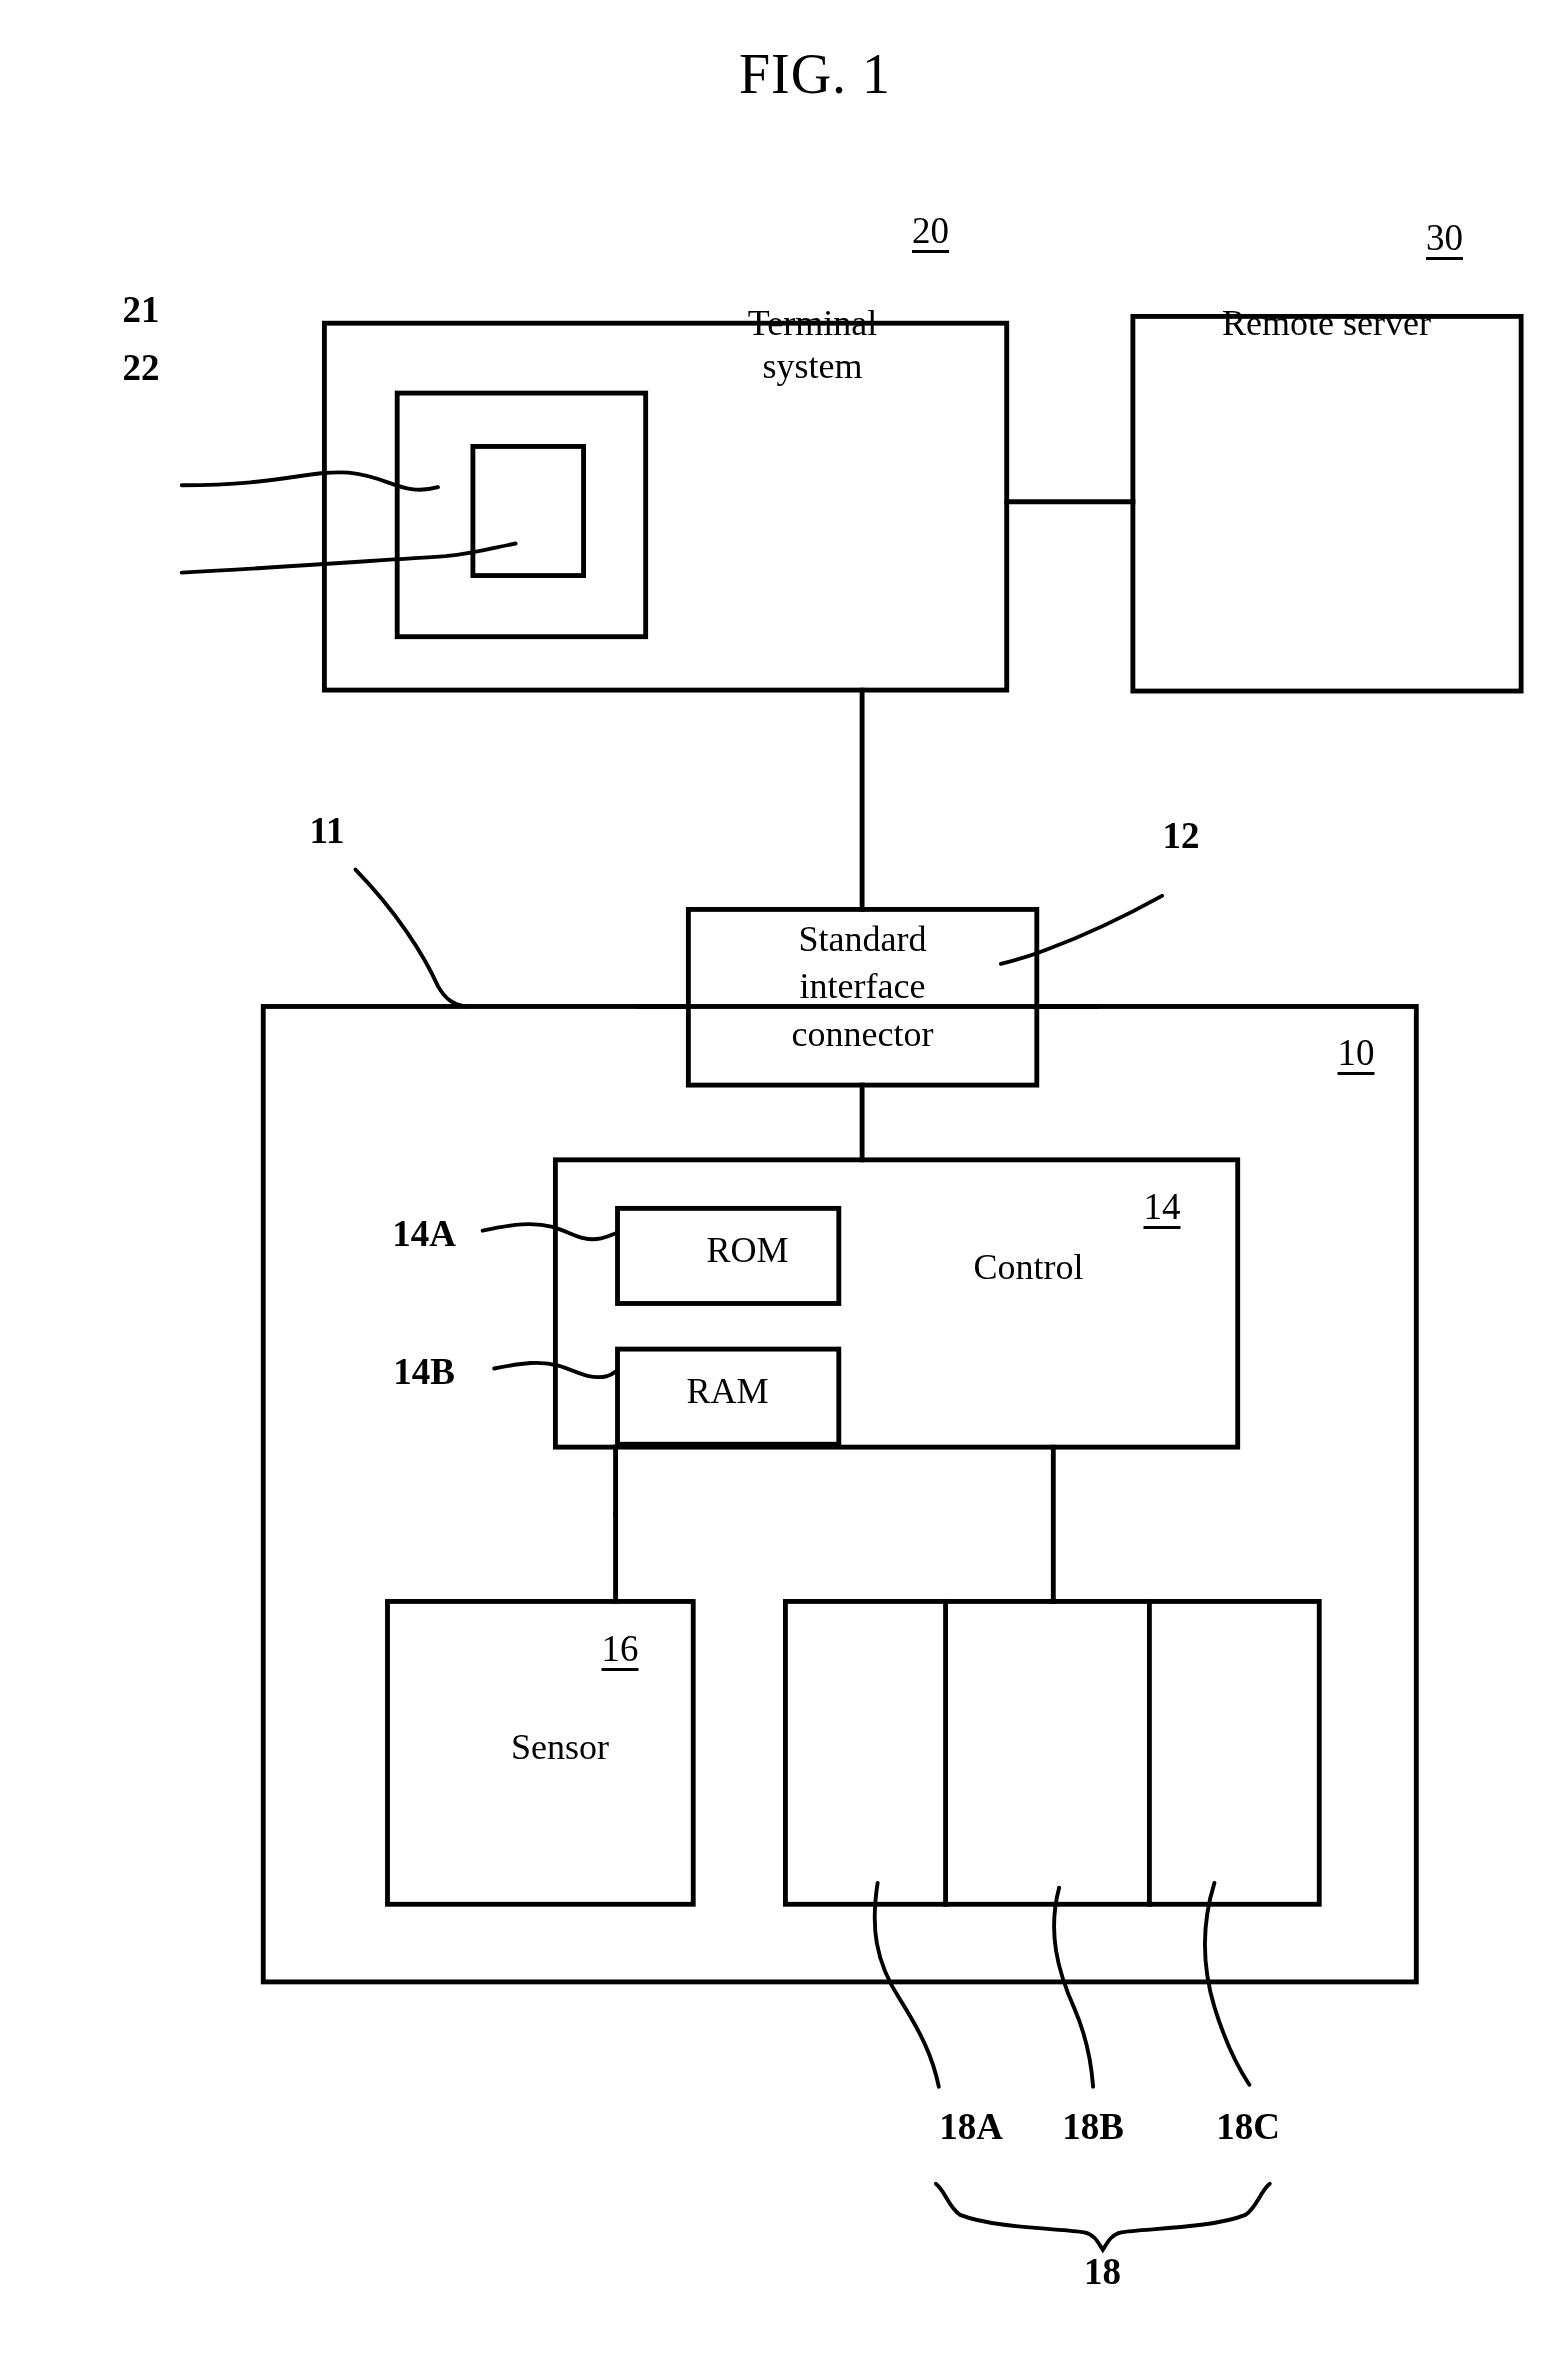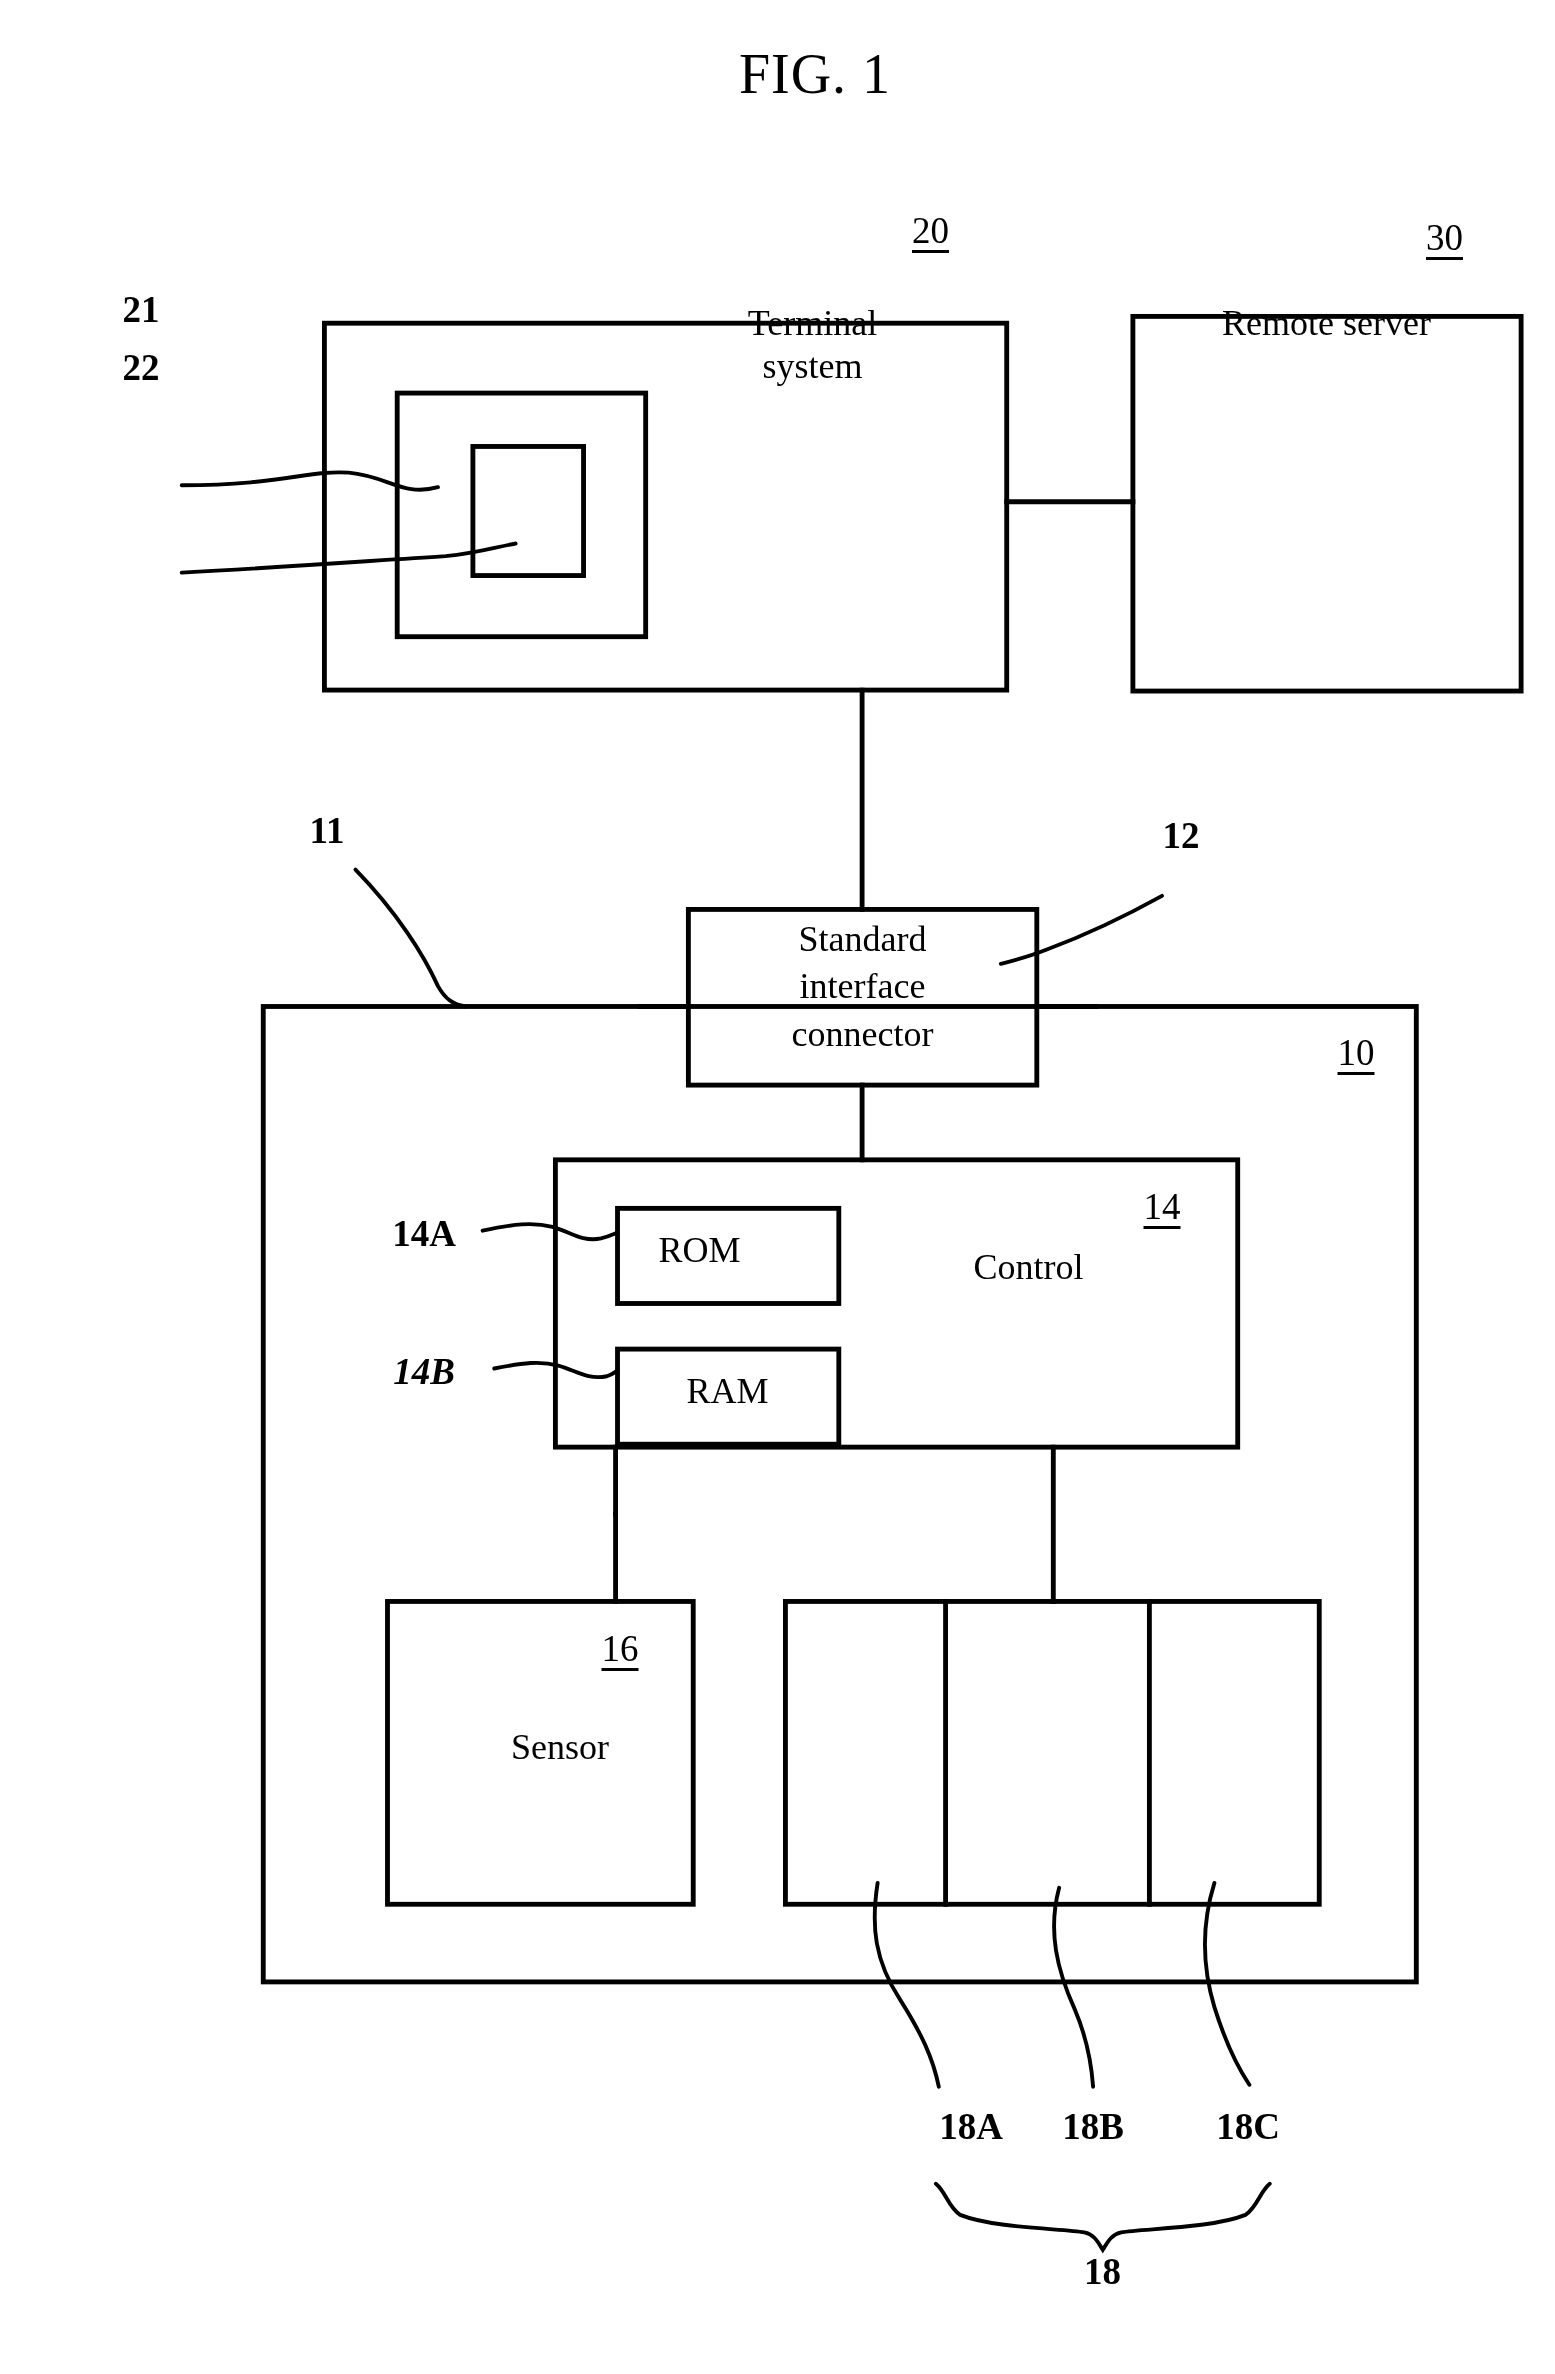--- a/index.html
+++ b/index.html
@@ -149,25 +149,25 @@
 
   <div class="lbl box-text" style="left:679px; top:919px; width:291px;">Standard</div>
   <div class="lbl box-text" style="left:679px; top:966px; width:291px;">interface</div>
   <div class="lbl box-text" style="left:679px; top:1014px; width:291px;">connector</div>
 
   <div class="lbl ref-num" style="left:1279px; top:1032px; width:78px;">10</div>
 
   <div class="lbl ref-num" style="left:1085px; top:1186px; width:78px;">14</div>
   <div class="lbl box-text" style="left:835px; top:1247px; width:311px;">Control</div>
 
-  <div class="lbl mem-text" style="left:551px; top:1230px; width:221px;">ROM</div>
+  <div class="lbl mem-text" style="left:579px; top:1230px; width:221px;padding-left:20px;">ROM</div>
   <div class="lbl mem-text" style="left:579px; top:1371px; width:221px;">RAM</div>
 
   <div class="lbl lead-num" style="left:328px; top:1213px; width:116px;">14A</div>
-  <div class="lbl lead-num" style="left:328px; top:1351px; width:116px;font-style:italic;">14B</div>
+  <div class="lbl lead-num" style="left:328px; top:1351px; width:116px;">14B</div>
 
   <div class="lbl ref-num" style="left:543px; top:1628px; width:78px;">16</div>
   <div class="lbl box-text" style="left:349px; top:1727px; width:306px;padding-left:20px;">Sensor</div>
 
   <div class="lbl lead-num" style="left:870px; top:2106px; width:126px;">18A</div>
   <div class="lbl lead-num" style="left:992px; top:2106px; width:126px;">18B</div>
   <div class="lbl lead-num" style="left:1147px; top:2106px; width:126px;">18C</div>
   <div class="lbl lead-num" style="left:1021px; top:2251px; width:87px;">18</div>
 
 </div>

